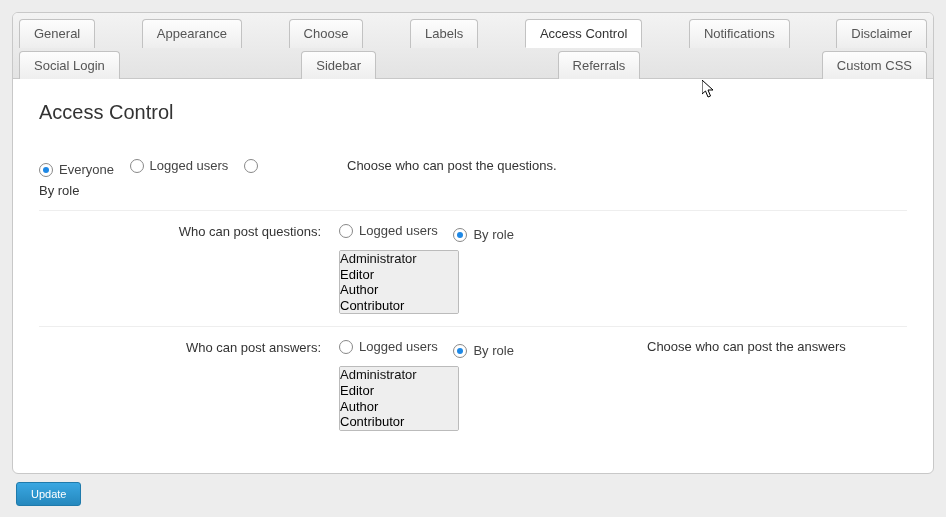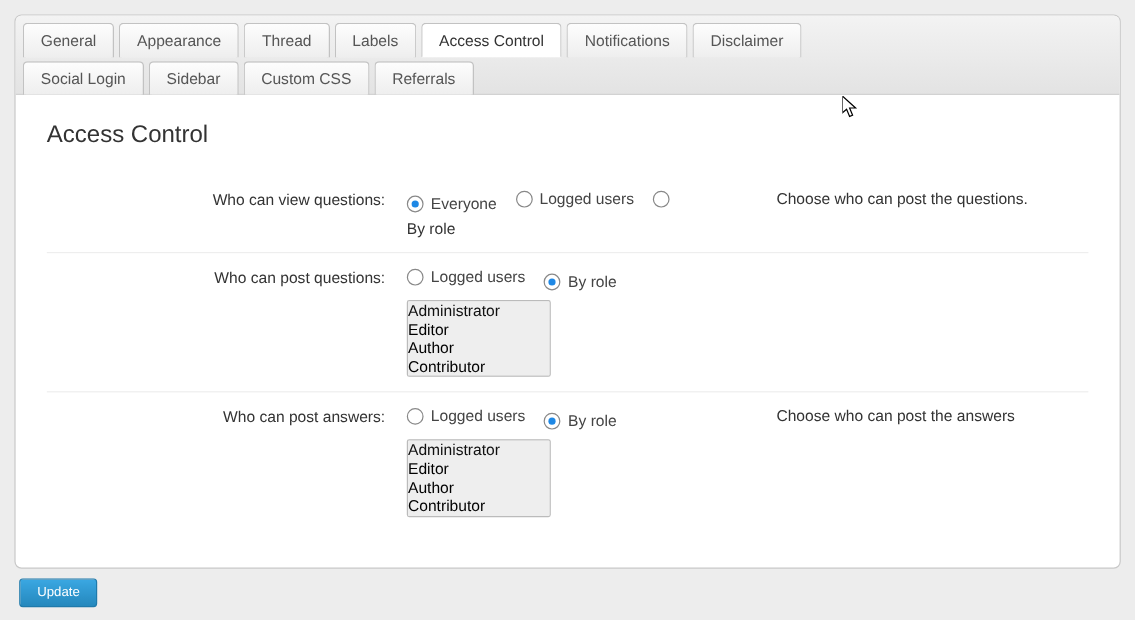--- a/index.html
+++ b/index.html
@@ -18,20 +18,21 @@
   }
   .tabs {
     background: linear-gradient(#f3f3f3, #e3e3e3);
     border-bottom: 1px solid #c8c8c8;
     padding: 6px 6px 0 6px;
   }
   .tab-row {
     display: flex;
     flex-wrap: wrap;
     gap: 4px;
+    justify-content: space-between;
   }
   .tab-row + .tab-row { margin-top: 4px; }
   .tab {
     background: linear-gradient(#fdfdfd, #eeeeee);
     border: 1px solid #c2c2c2;
     border-bottom: none;
     border-radius: 4px 4px 0 0;
     padding: 6px 14px;
     color: #555;
     cursor: pointer;
@@ -138,39 +139,38 @@
 </style>
 </head>
 <body>
 
 <div class="panel">
 
   <div class="tabs">
     <div class="tab-row">
       <div class="tab">General</div>
       <div class="tab">Appearance</div>
-      <div class="tab">Thread</div>
+      <div class="tab">Choose</div>
       <div class="tab">Labels</div>
       <div class="tab active">Access Control</div>
       <div class="tab">Notifications</div>
       <div class="tab">Disclaimer</div>
     </div>
     <div class="tab-row">
       <div class="tab">Social Login</div>
       <div class="tab">Sidebar</div>
+      <div class="tab">Referrals</div>
       <div class="tab">Custom CSS</div>
-      <div class="tab">Referrals</div>
     </div>
   </div>
 
   <div class="content">
     <h2 class="page-title">Access Control</h2>
 
     <div class="setting">
-      <div class="setting-label">Who can view questions:</div>
       <div class="setting-options">
         <span class="radio-line">
           <span class="radio checked"></span>
           <span>Everyone</span>
         </span>
         <span class="radio-line">
           <span class="radio"></span>
           <span>Logged users</span>
         </span>
         <span class="radio-line">

